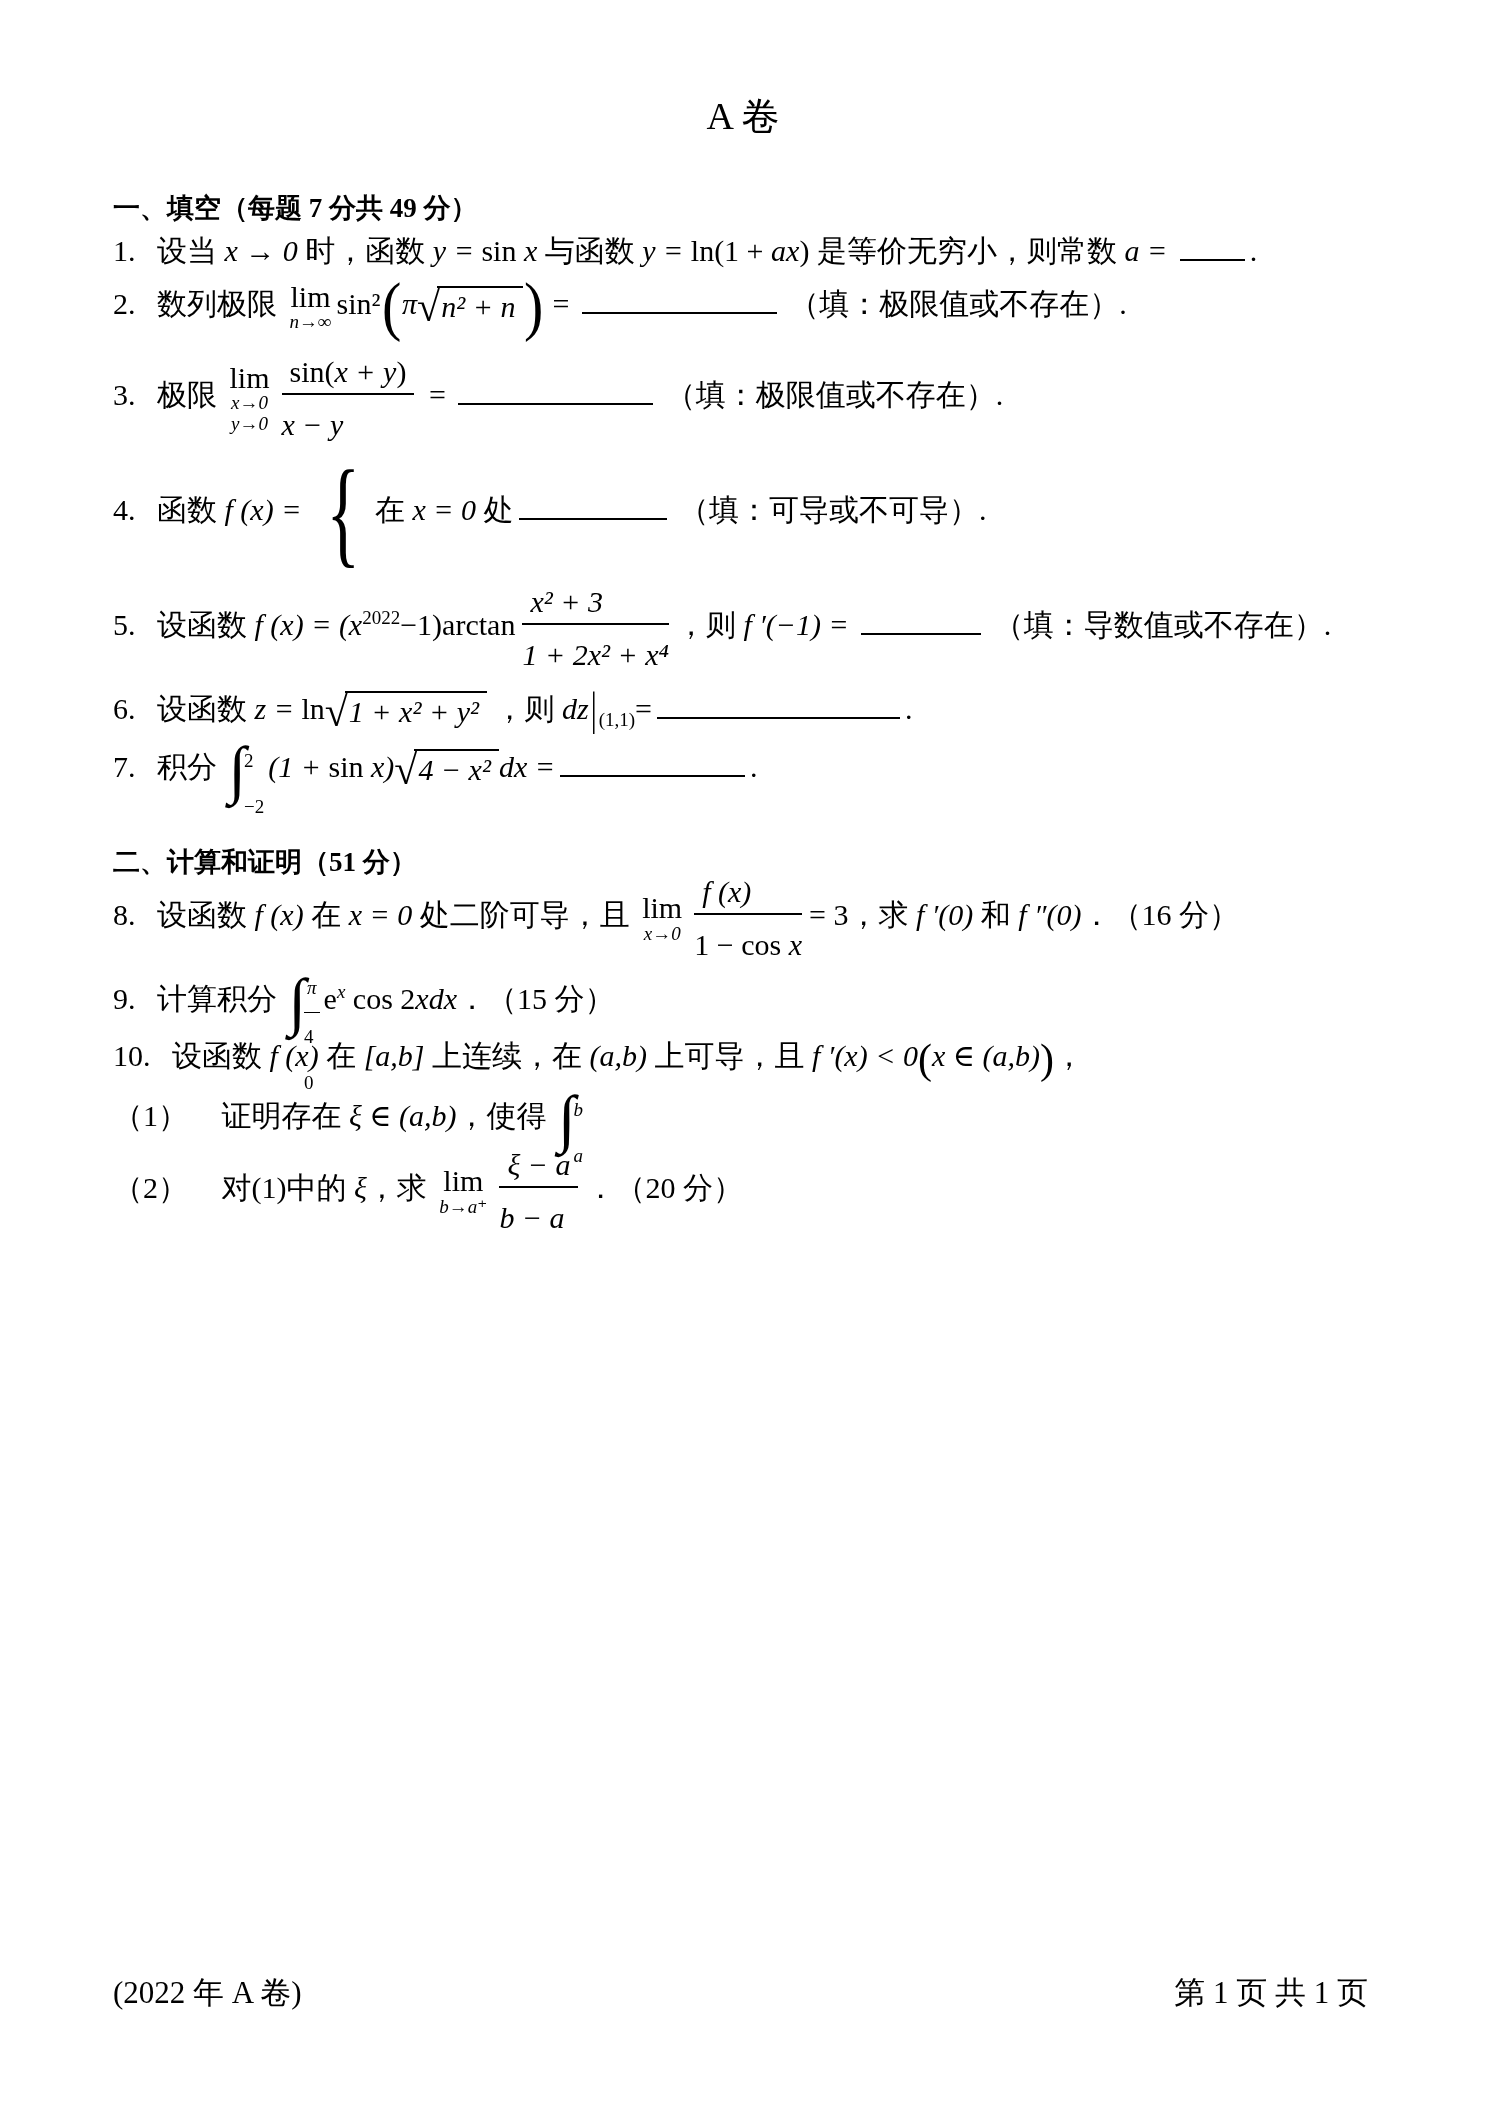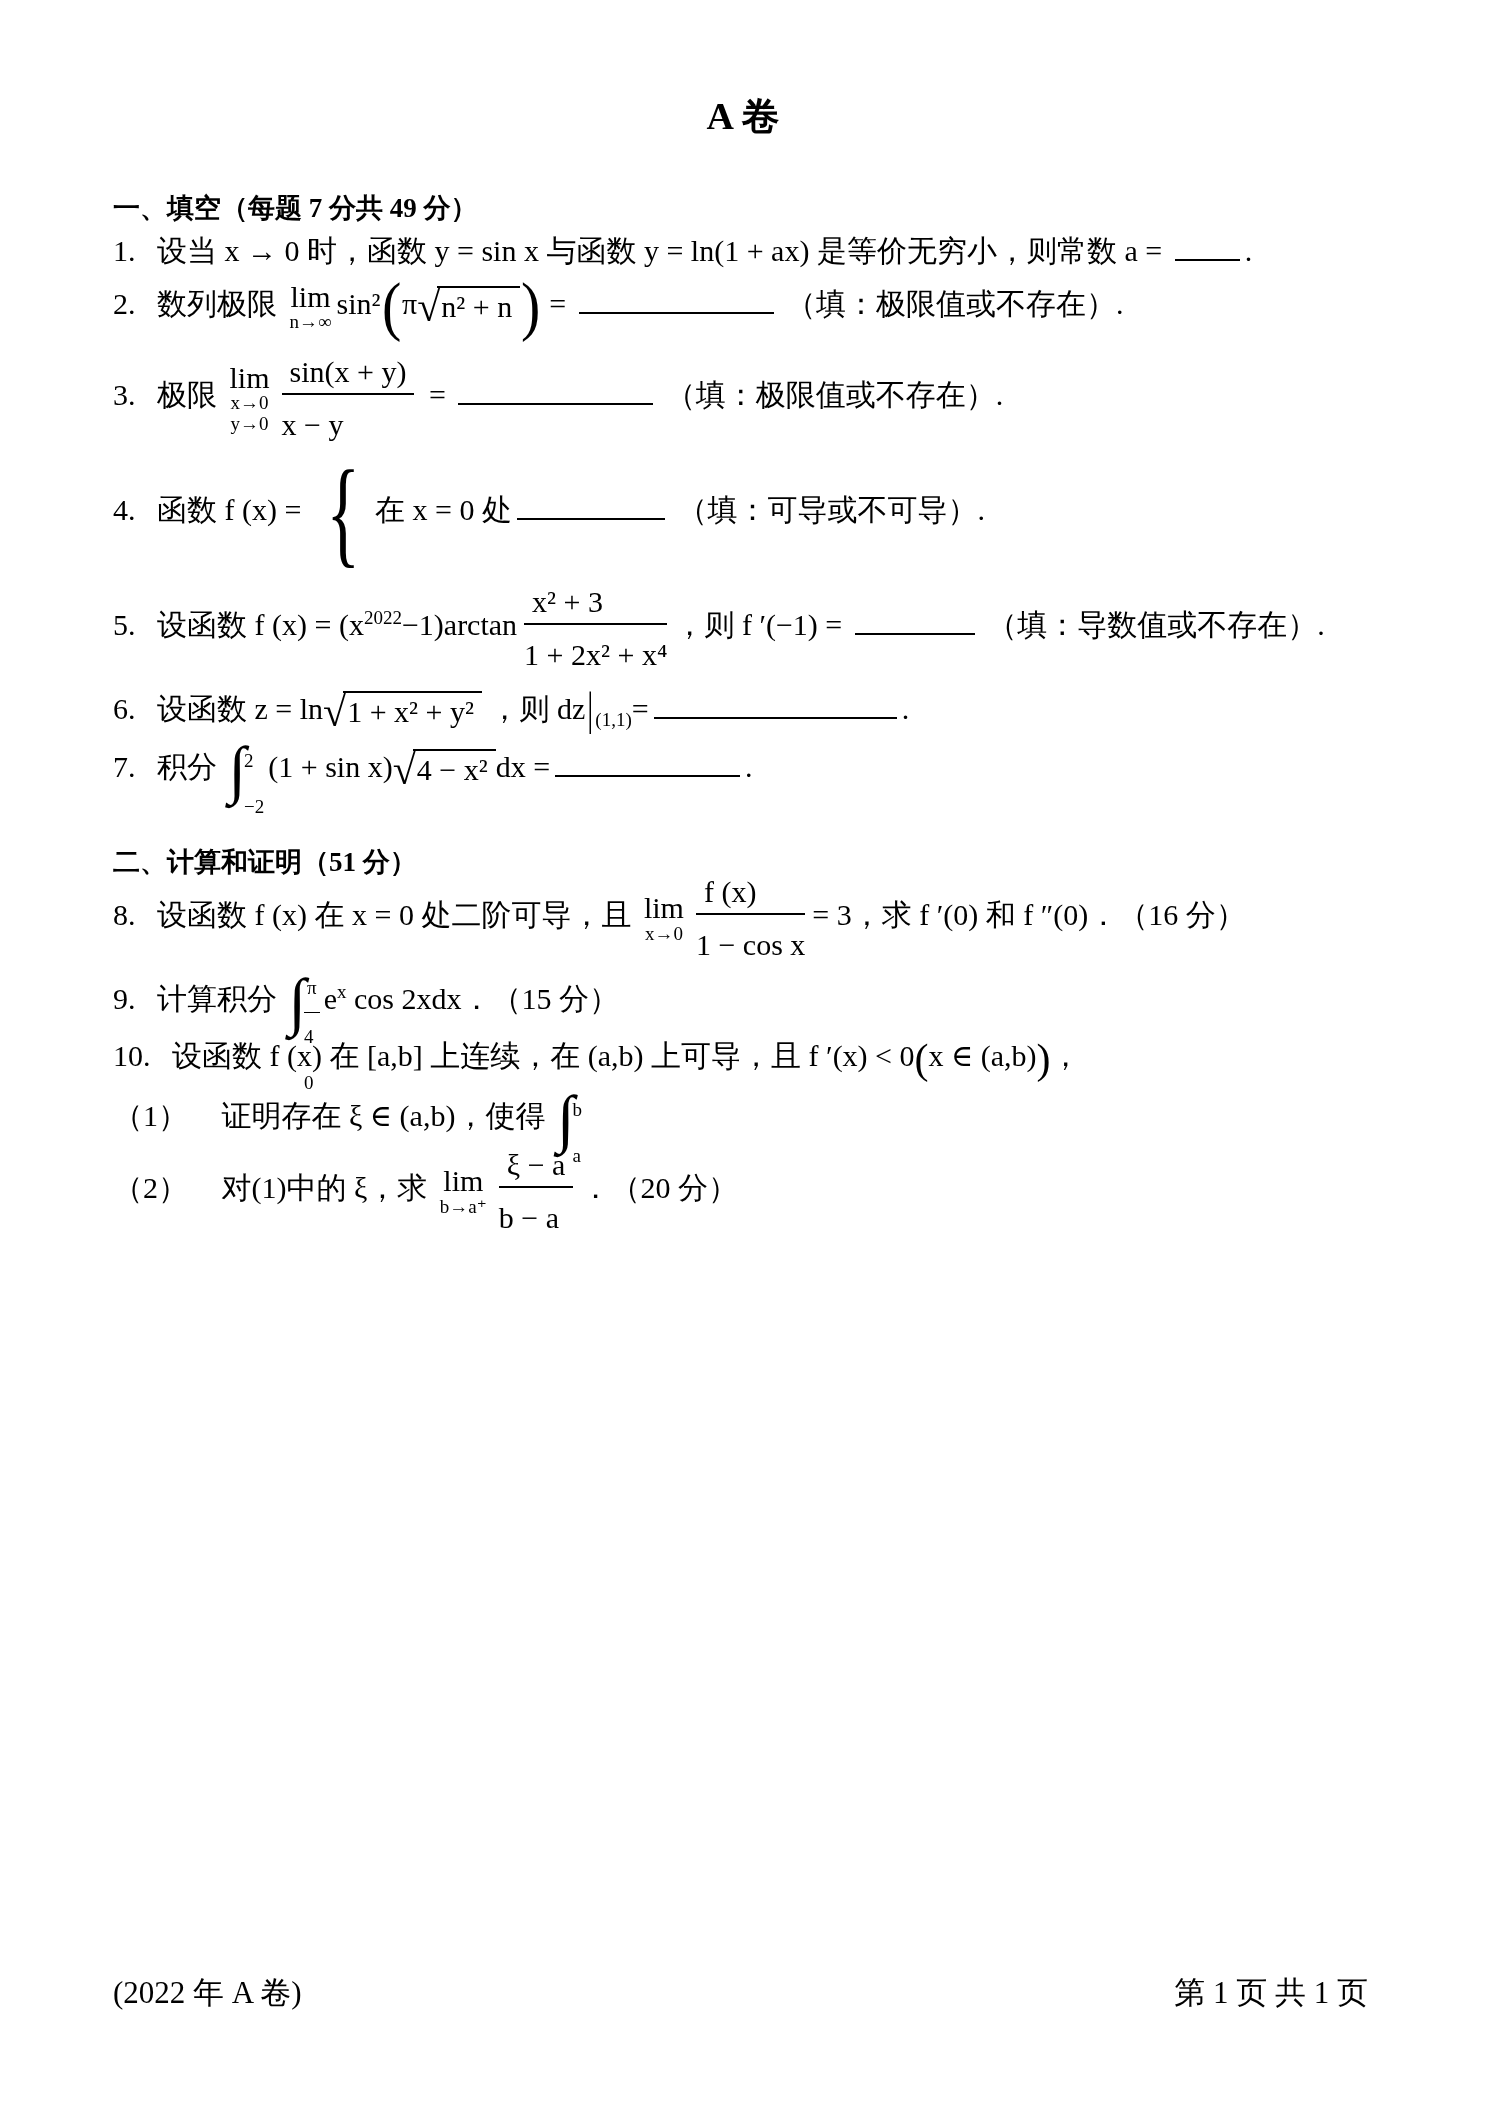--- a/index.html
+++ b/index.html
@@ -4,25 +4,25 @@
 <style>
   * { margin:0; padding:0; box-sizing:border-box; }
   html,body { width:1486px; height:2102px; }
   body {
     background:#ffffff; color:#000;
     font-family:"Liberation Serif","DejaVu Serif",serif;
     font-size:30px; position:relative; overflow:hidden;
   }
   .line { position:absolute; left:113px; line-height:46px; white-space:nowrap; }
   .title { position:absolute; left:0; width:100%; text-align:center;
-           font-size:38px; font-weight:bold; }
+           font-size:38px; font-weight:normal; }
   .heading { font-weight:bold; font-size:27px; }
   .qno { display:inline-block; margin-right:14px; }
   .qno-wide { display:inline-block; margin-right:26px; }
-  .mi { }
+  .mi { font-style:italic; }
   .mr { font-style:normal; }
   .blank { display:inline-block; height:34px; border-bottom:2px solid #000;
            vertical-align:baseline; margin:0 5px; }
   .frac { display:inline-block; vertical-align:middle; text-align:left;
           margin:0 7px; line-height:1.15; }
   .frac .num { display:block; border-bottom:2px solid #000; padding:0 8px 3px; }
   .frac .den { display:block; padding-top:13px; }
   .sfrac { display:inline-block; vertical-align:middle; text-align:center;
            line-height:1; margin:0 4px; }
   .sfrac .num { display:block; border-bottom:2px solid #000; padding:0 5px 2px; }

